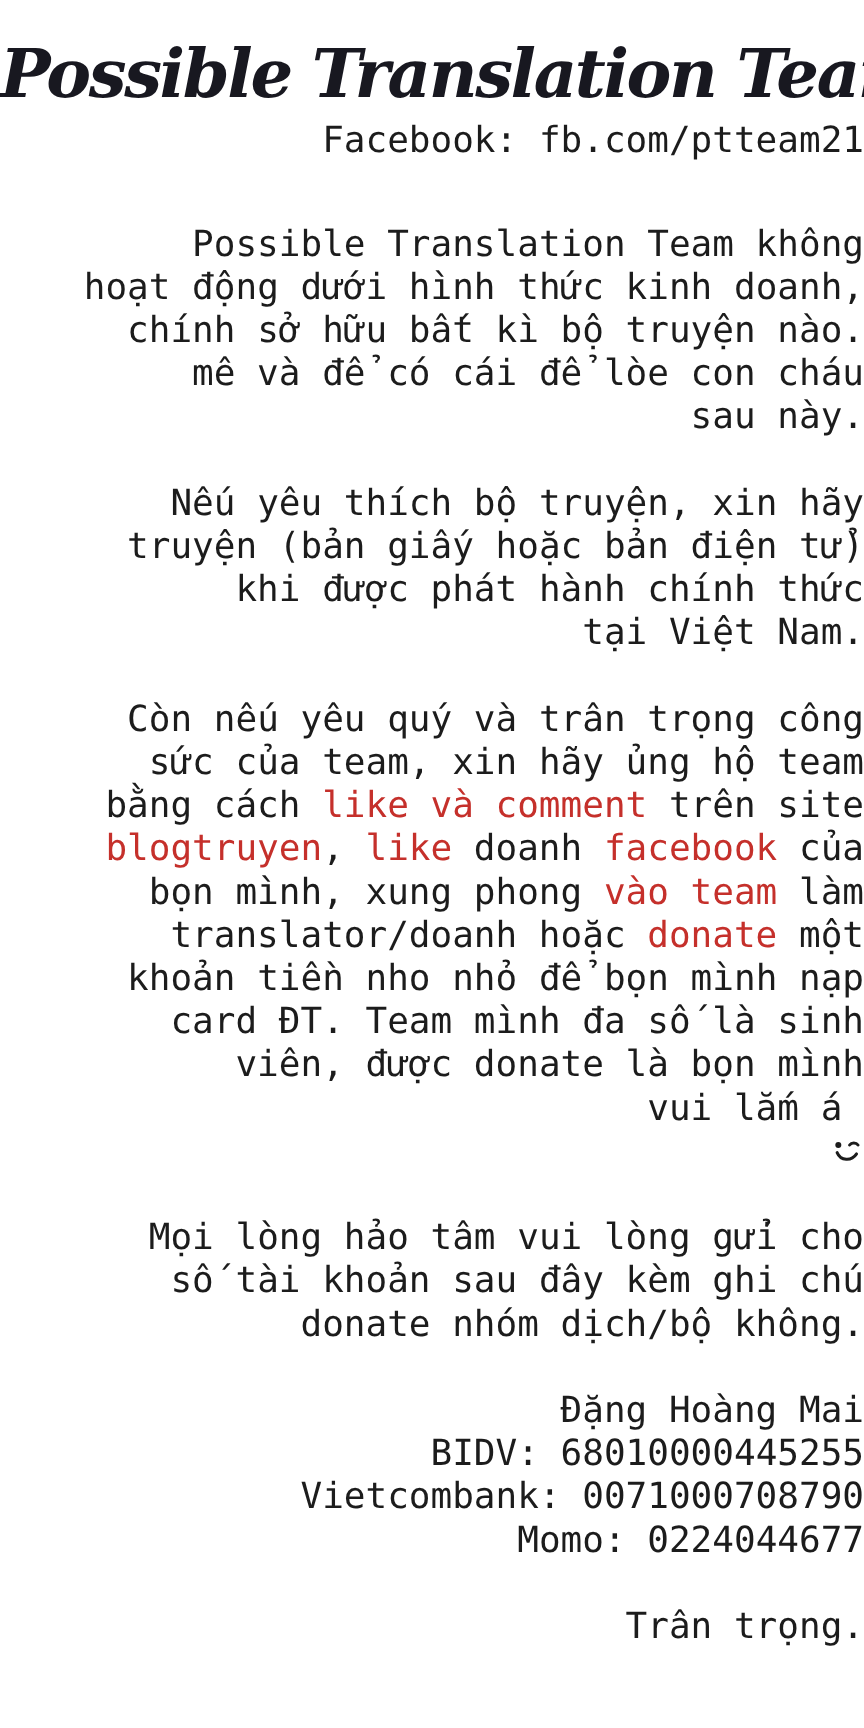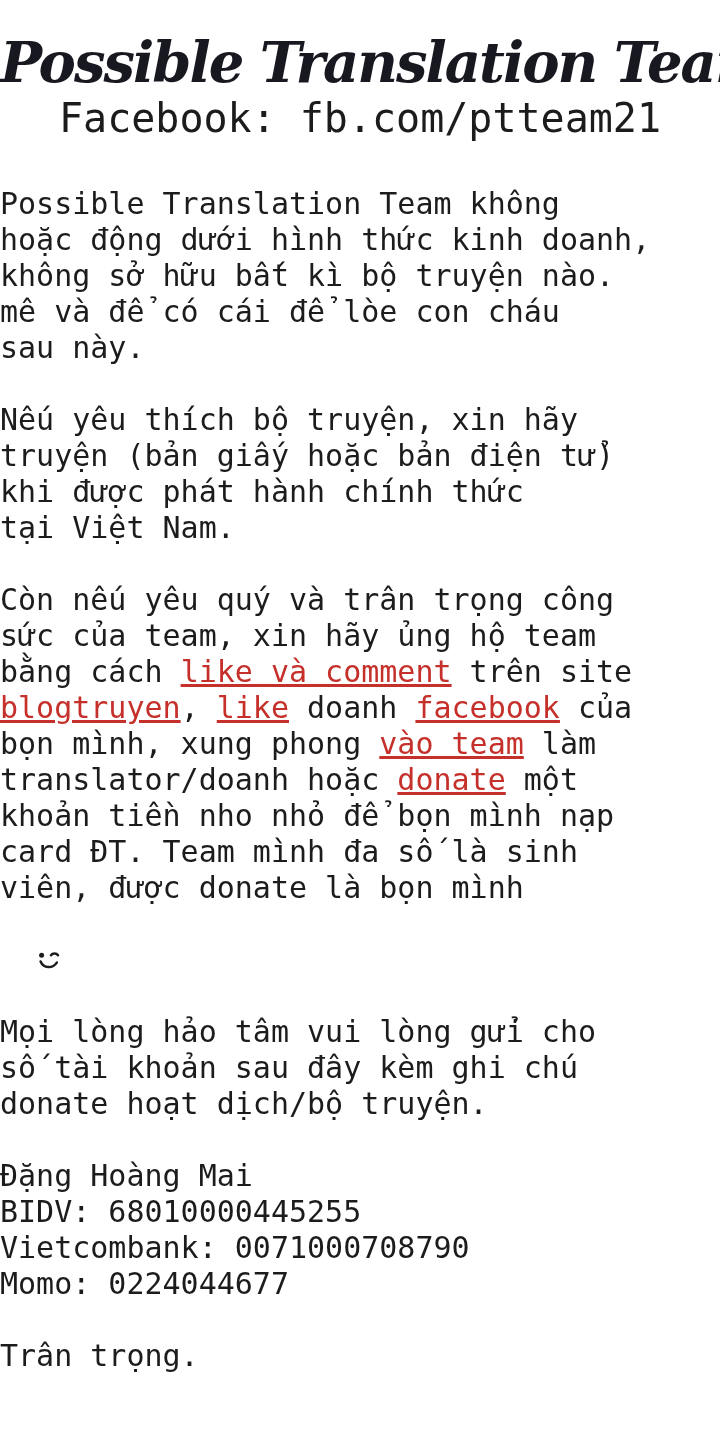--- a/index.html
+++ b/index.html
@@ -18,86 +18,86 @@
     font-family: "DejaVu Serif", serif;
     font-style: italic;
     font-weight: bold;
     font-size: 56px;
     line-height: 76px;
     letter-spacing: -2px;
     color: #181820;
     white-space: nowrap;
   }
   .fb-line {
-    text-align: center;
-    font-size: 40px;
+    text-align: right;
+    font-size: 30px;
     line-height: 36px;
     white-space: pre;
   }
   .content { margin-top: 50px; }
   .para { margin-bottom: 36px; }
   .para:last-child { margin-bottom: 0; }
   .line {
-    text-align: left;
+    text-align: right;
     font-size: 30px;
     line-height: 36px;
     white-space: pre-wrap;
   }
-  .red { color: #c5302b; text-decoration: underline; }
+  .red { color: #c5302b; }
   .emoji {
     display: inline-block;
     vertical-align: -3px;
     line-height: 0;
   }
   .emoji svg { display: inline-block; }
 </style>
 </head>
 <body>
 
 <header class="header">
   <div class="title">Possible Translation Team</div>
   <div class="fb-line">Facebook: fb.com/ptteam21</div>
 </header>
 
 <main class="content">
     <div class="para">
       <div class="line"><span>Possible Translation Team không</span></div>
-      <div class="line"><span>hoặc động dưới hình thức kinh doanh,</span></div>
-      <div class="line"><span>không sở hữu bất kì bộ truyện nào.</span></div>
+      <div class="line"><span>hoạt động dưới hình thức kinh doanh,</span></div>
+      <div class="line"><span>chính sở hữu bất kì bộ truyện nào.</span></div>
       <div class="line"><span>mê và để có cái để lòe con cháu</span></div>
       <div class="line"><span>sau này.</span></div>
     </div>
     <div class="para">
       <div class="line"><span>Nếu yêu thích bộ truyện, xin hãy</span></div>
       <div class="line"><span>truyện (bản giấy hoặc bản điện tử)</span></div>
       <div class="line"><span>khi được phát hành chính thức</span></div>
       <div class="line"><span>tại Việt Nam.</span></div>
     </div>
     <div class="para">
       <div class="line"><span>Còn nếu yêu quý và trân trọng công</span></div>
       <div class="line"><span>sức của team, xin hãy ủng hộ team</span></div>
       <div class="line"><span>bằng cách </span><span class="red">like và comment</span><span> trên site</span></div>
       <div class="line"><span class="red">blogtruyen</span><span>, </span><span class="red">like</span><span> doanh </span><span class="red">facebook</span><span> của</span></div>
       <div class="line"><span>bọn mình, xung phong </span><span class="red">vào team</span><span> làm</span></div>
       <div class="line"><span>translator/doanh hoặc </span><span class="red">donate</span><span> một</span></div>
       <div class="line"><span>khoản tiền nho nhỏ để bọn mình nạp</span></div>
       <div class="line"><span>card ĐT. Team mình đa số là sinh</span></div>
       <div class="line"><span>viên, được donate là bọn mình</span></div>
-      <div class="line">
+      <div class="line"><span>vui lắm á </span>
   <span class="emoji"><svg width="27" height="25" viewBox="0 0 27 25" aria-hidden="true">
             <circle cx="5.6" cy="7.2" r="2.5" fill="#1c1c1c"></circle>
             <path d="M15 7.2 C 16.6 4.8, 20.4 4.8, 22 7.2" stroke="#1c1c1c" stroke-width="2.5" fill="none" stroke-linecap="round"></path>
             <path d="M4.6 13.5 C 7.5 20.5, 16.5 21, 20.8 14.6" stroke="#1c1c1c" stroke-width="2.5" fill="none" stroke-linecap="round"></path>
           </svg></span>
 </div>
     </div>
     <div class="para">
       <div class="line"><span>Mọi lòng hảo tâm vui lòng gửi cho</span></div>
       <div class="line"><span>số tài khoản sau đây kèm ghi chú</span></div>
-      <div class="line"><span>donate hoạt dịch/bộ truyện.</span></div>
+      <div class="line"><span>donate nhóm dịch/bộ không.</span></div>
     </div>
     <div class="para">
       <div class="line"><span>Đặng Hoàng Mai</span></div>
       <div class="line"><span>BIDV: 68010000445255</span></div>
       <div class="line"><span>Vietcombank: 0071000708790</span></div>
       <div class="line"><span>Momo: 0224044677</span></div>
     </div>
     <div class="para">
       <div class="line"><span>Trân trọng.</span></div>
     </div>

